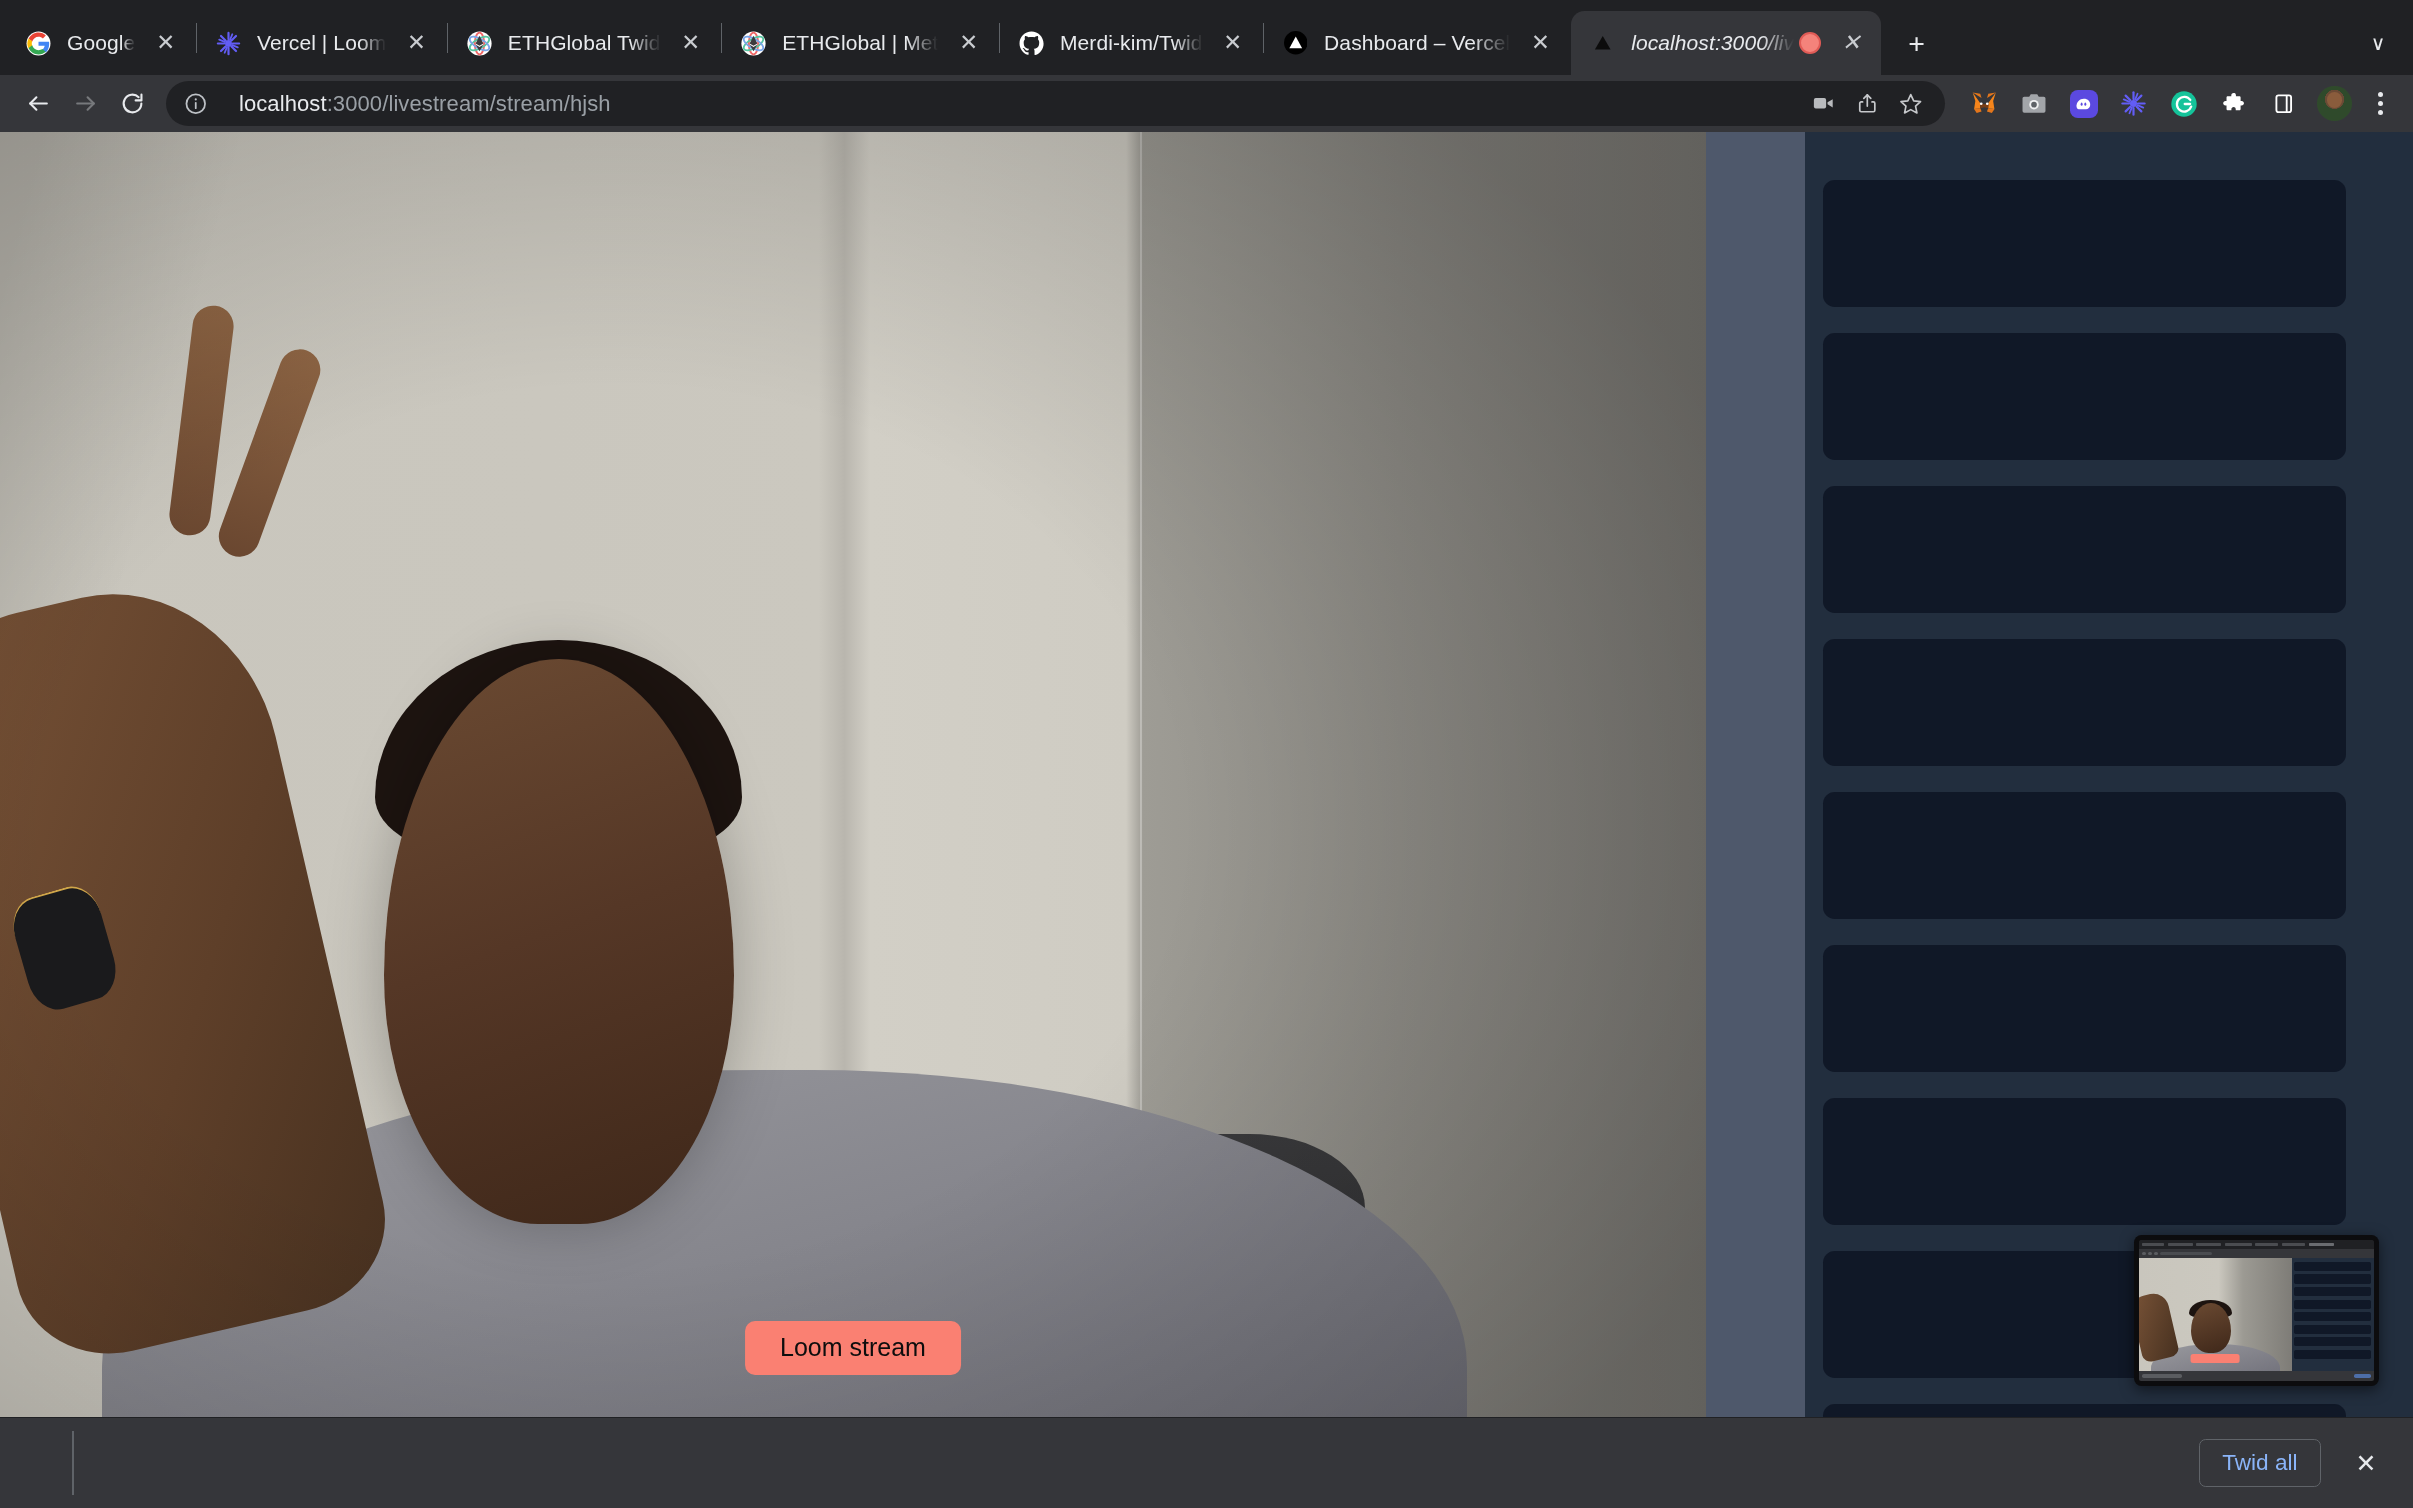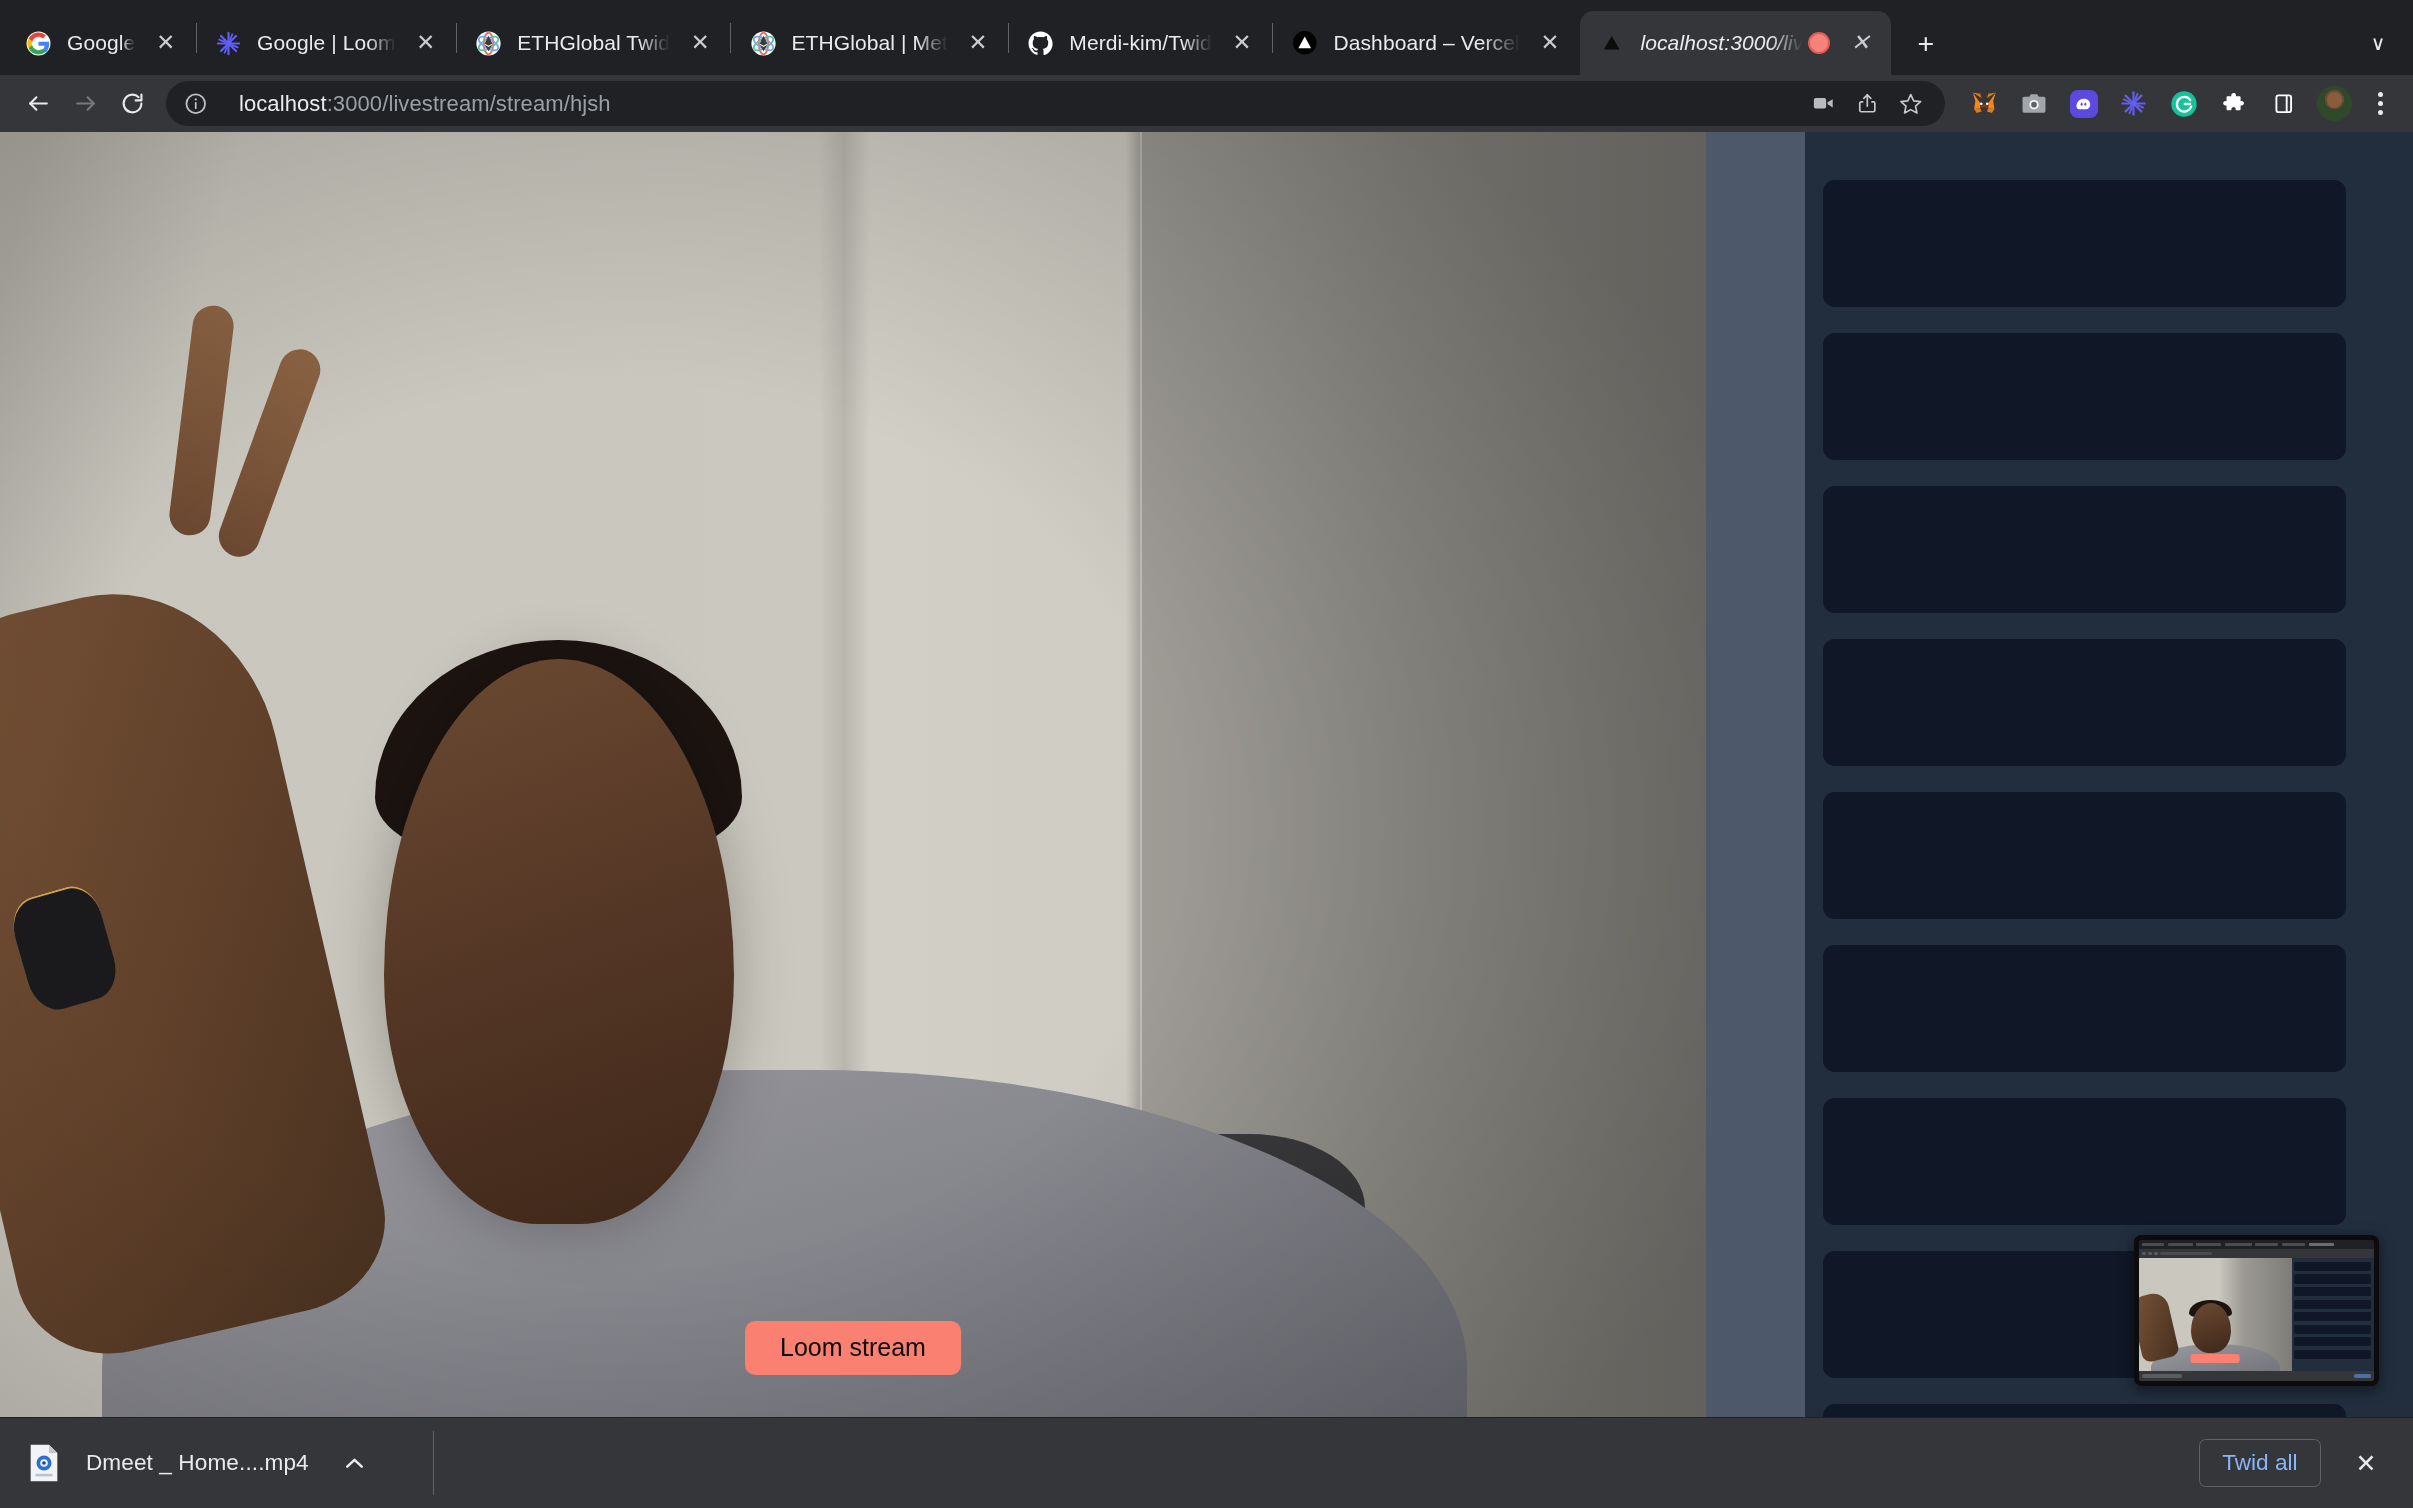--- a/index.html
+++ b/index.html
@@ -433,21 +433,21 @@
             </g>
             <g transform="rotate(22.5 16 16)">
               <rect x="14.8" y="2" width="2.4" height="10" rx="1.2"></rect>
               <rect x="14.8" y="20" width="2.4" height="10" rx="1.2"></rect>
               <rect x="2" y="14.8" width="10" height="2.4" rx="1.2"></rect>
               <rect x="20" y="14.8" width="10" height="2.4" rx="1.2"></rect>
             </g>
           </g>
         </svg>
       </span>
-      <span class="tab-title">Google | Loom</span>
+      <span class="tab-title">Vercel | Loom</span>
       <span class="tab-close">✕</span>
     </div>
     <div class="tab-sep"></div>
 
     <div class="tab">
       <span class="tab-favicon">
         <svg width="25" height="25" viewBox="0 0 32 32">
           <circle cx="16" cy="16" r="15.5" fill="#fff"></circle>
           <ellipse cx="16" cy="16" rx="6" ry="14" fill="none" stroke="#f06a6a" stroke-width="2.4"></ellipse>
           <ellipse cx="16" cy="16" rx="6" ry="14" fill="none" stroke="#57c4a0" stroke-width="2.4" transform="rotate(60 16 16)"></ellipse>
@@ -716,38 +716,20 @@
           <div id="pip-download">
             <span class="lbl"></span>
               <span class="showall"></span>
           </div>
         </div>
       </div>
     </div>
   </div>
 
   <div id="download-shelf">
-    <div id="download-item">
-      <span id="download-file-icon">
-        <svg width="34" height="40" viewBox="0 0 40 48">
-          <path d="M4 2h22l10 10v34H4z" fill="#f1f3f4"></path>
-          <path d="M26 2l10 10H26z" fill="#c4c7c9"></path>
-          <circle cx="20" cy="24" r="9" fill="#2b6fd4"></circle>
-          <circle cx="20" cy="24" r="4.6" fill="#e8f0fe"></circle>
-          <circle cx="20" cy="24" r="2.2" fill="#17457f"></circle>
-          <rect x="10" y="37" width="20" height="3" fill="#b6c2cf"></rect>
-        </svg>
-      </span>
-      <span id="download-filename">Dmeet _ Home....mp4</span>
-      <span id="download-expand">
-        <svg width="25" height="25" viewBox="0 0 24 24" fill="none" stroke="currentColor" stroke-width="2.4" stroke-linecap="round" stroke-linejoin="round">
-          <polyline points="5,15 12,8.5 19,15"></polyline>
-        </svg>
-      </span>
-    </div>
     <div id="shelf-divider"></div>
     <div id="shelf-spacer"></div>
     <button id="show-all-button">Twid all</button>
     <span id="shelf-close">✕</span>
   </div>
 
 </div>
 
 
 </body></html>

